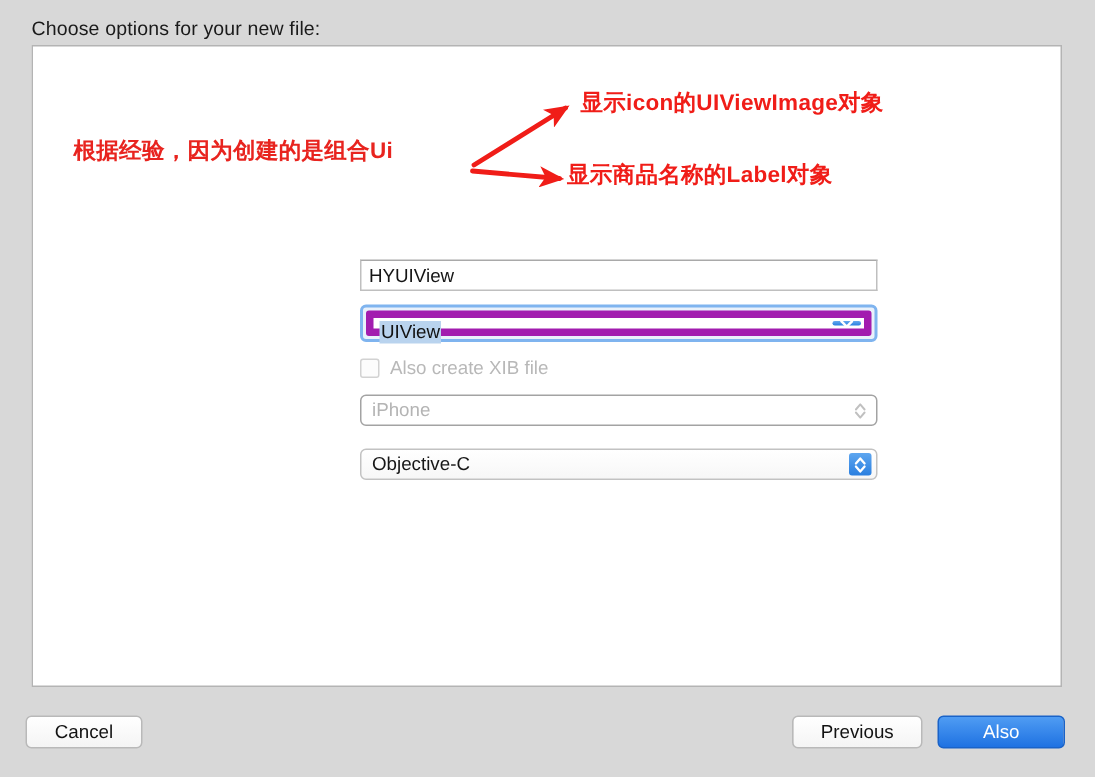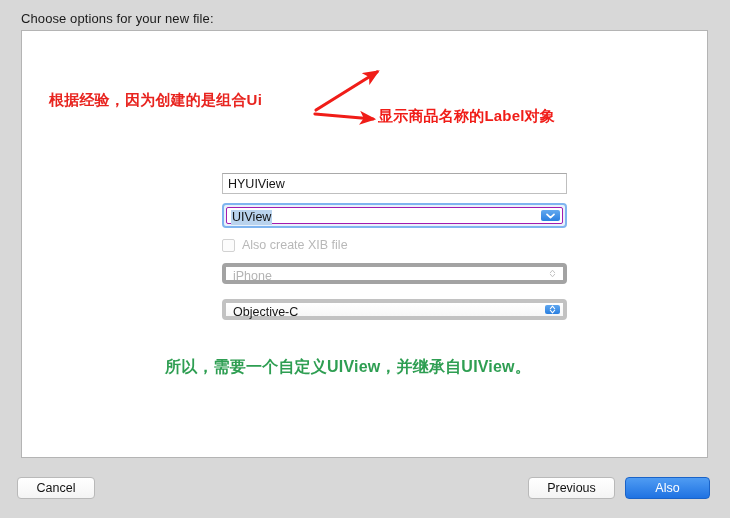--- a/index.html
+++ b/index.html
@@ -100,21 +100,21 @@
     right: 0;
     width: 180px;
     text-align: right;
     font-size: 12.5px;
     color: #1f1f1f;
     line-height: 22px;
     white-space: nowrap;
   }
   .field-holder {
     position: absolute;
-    left: 200px;
+    left: 218px;
   }
 
   
   .text-field {
     width: 345px;
     height: 21px;
     box-sizing: border-box;
     border: 1px solid #bfbfbf;
     border-top-color: #a9a9a9;
     background: #ffffff;
@@ -137,21 +137,21 @@
     background: #e9f1fb;
     padding: 1px;
   }
   .combo-inner {
     position: absolute;
     left: 2px;
     top: 2px;
     right: 2px;
     bottom: 2px;
     background: #ffffff;
-    border: 1px solid #a21caf;
+    border: 5px solid #a21caf;
     border-radius: 2px;
     box-sizing: border-box;
   }
   .combo-value {
     position: absolute;
     left: 4px;
     top: 2px;
     font-size: 12.5px;
     color: #111111;
     background: #b9d3ee;
@@ -191,21 +191,21 @@
     color: #b8b8b8;
     white-space: nowrap;
   }
 
   
   .popup {
     position: relative;
     width: 345px;
     height: 21px;
     box-sizing: border-box;
-    border: 4px solid #a3a3a3;
+    border: 1px solid #a3a3a3;
     border-radius: 4px;
     background: #ffffff;
   }
   .popup.enabled {
     border-color: #c2c2c2;
     background: linear-gradient(180deg, #ffffff 0%, #f7f7f7 100%);
   }
   .popup-value {
     position: absolute;
     left: 7px;
@@ -271,22 +271,22 @@
     <defs>
       <marker id="arrowhead" markerWidth="5.2" markerHeight="4.4" refX="4.2" refY="2.2" orient="auto">
         <path d="M0,0 L5.2,2.2 L0,4.4 L1.3,2.2 Z" fill="#f01d18"></path>
       </marker>
     </defs>
     <path d="M294,79 L355,41" stroke="#f01d18" stroke-width="3.2" fill="none" stroke-linecap="round" marker-end="url(#arrowhead)"></path>
     <path d="M293,83 L351,88" stroke="#f01d18" stroke-width="3.2" fill="none" stroke-linecap="round" marker-end="url(#arrowhead)"></path>
   </svg>
 
   <div class="annot" id="annot-left">根据经验，因为创建的是组合Ui</div>
+  <div class="annot" id="annot-top-right">显示icon的UIViewImage对象</div>
   <div class="annot" id="annot-bottom-right">显示商品名称的Label对象</div>
-  <div class="annot" id="annot-green">所以，需要一个自定义UIView，并继承自UIView。</div>
 
   <div id="form-area">
 
     <div class="form-row" style="top:142px;">
       <div class="form-label">Class:</div>
       <div class="field-holder" style="top:0;">
         <input class="text-field" type="text" value="HYUIView" style="">
       </div>
     </div>
 

